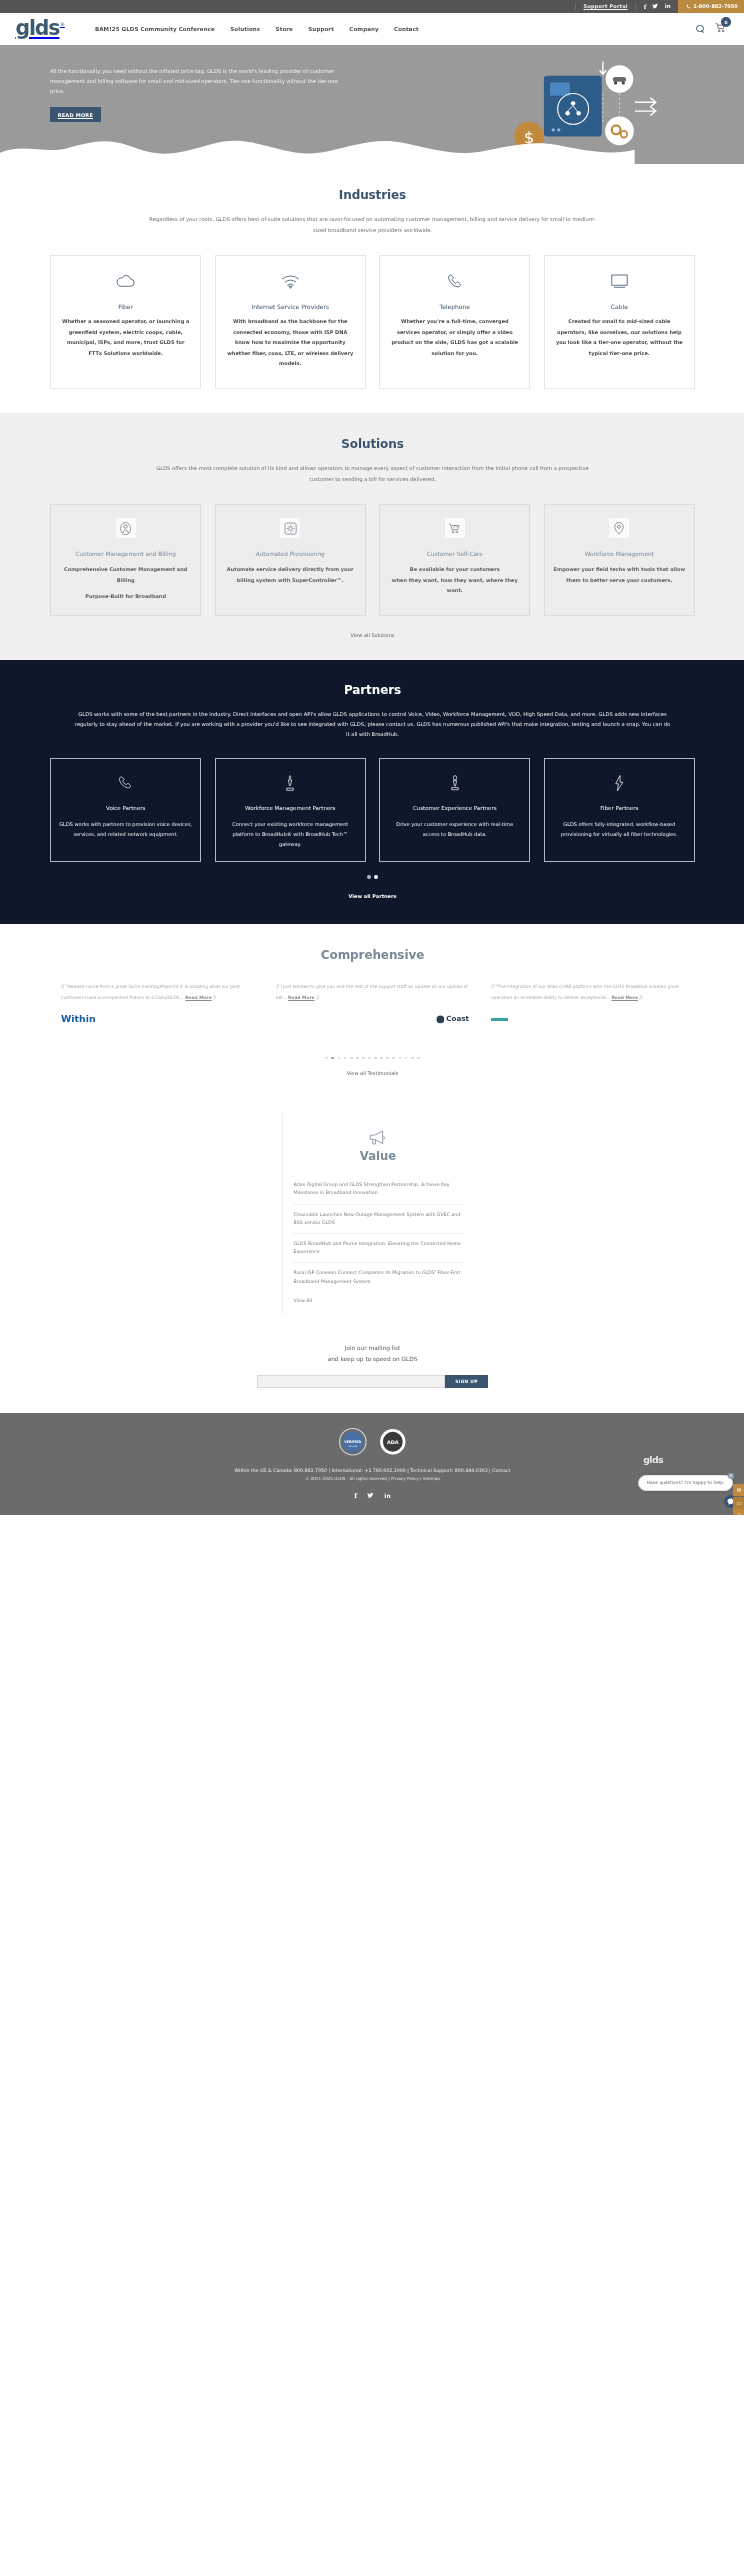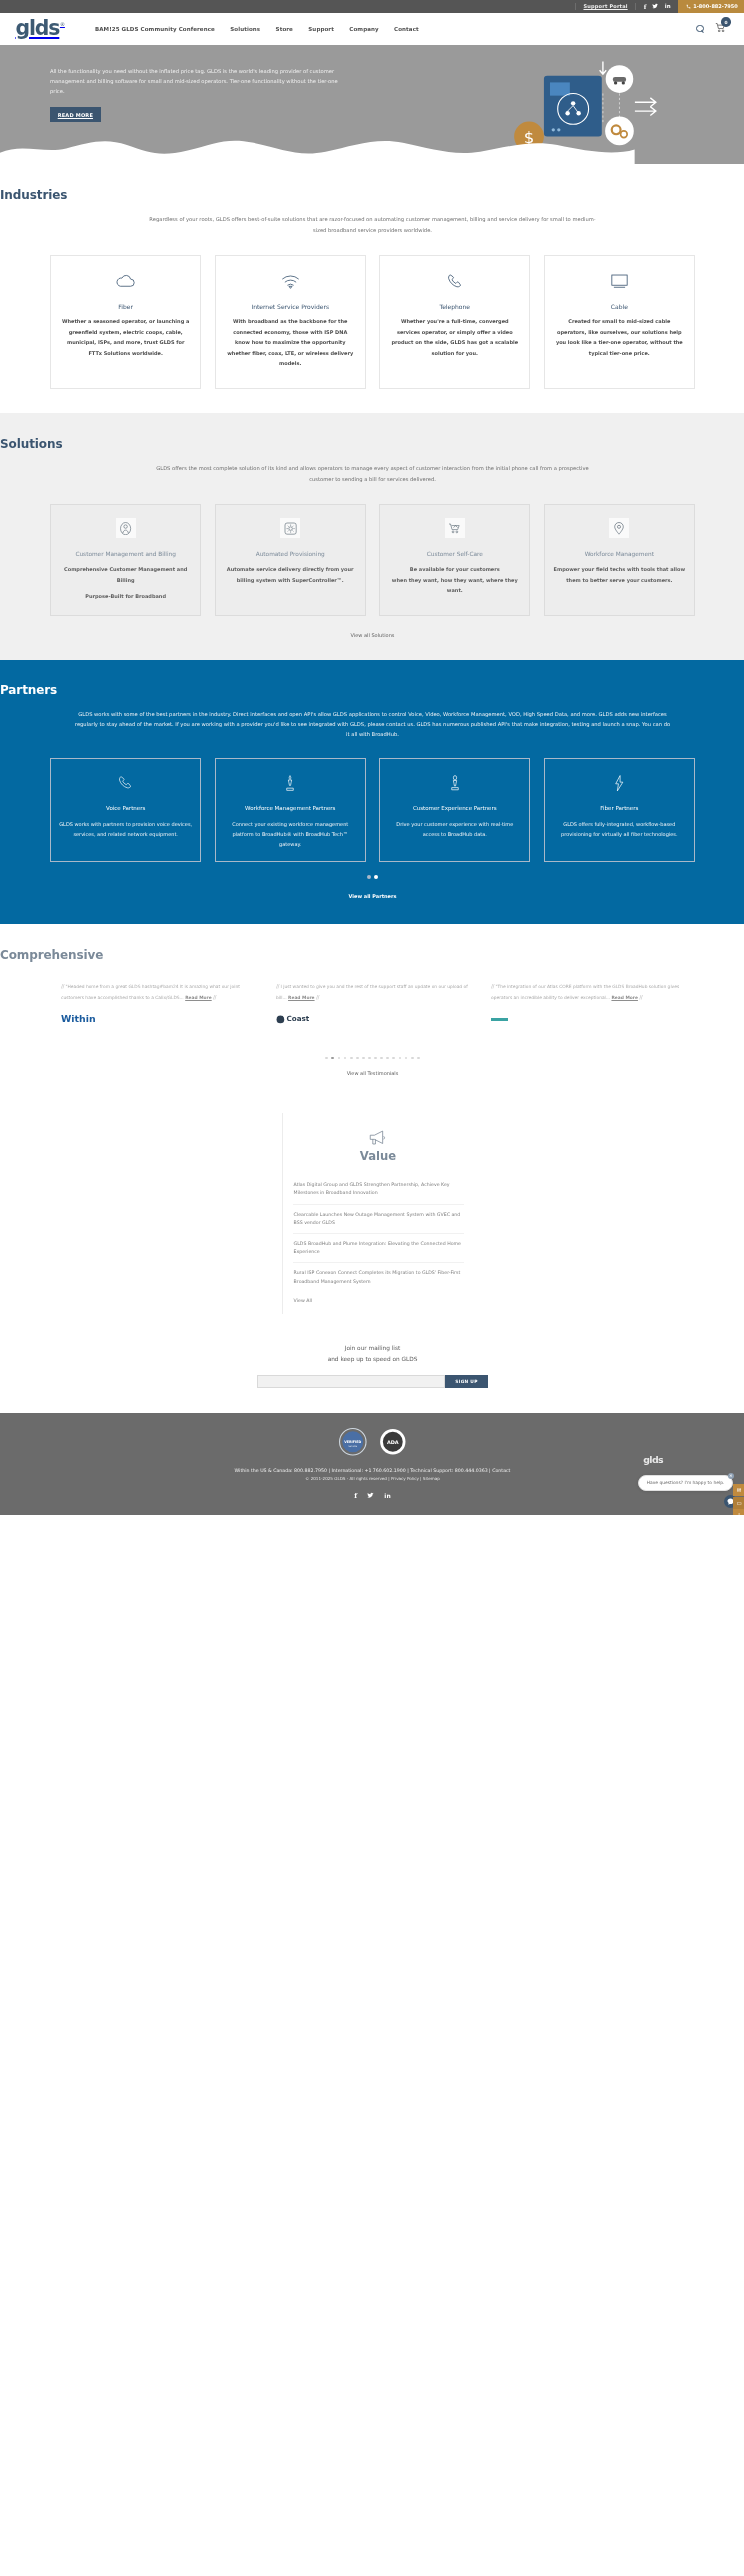--- a/index.html
+++ b/index.html
@@ -36,40 +36,40 @@
   .hero { height:119px; background:#9a9a9a; position:relative; overflow:hidden; }
   .hero-inner { padding:21px 0 0 50px; max-width:342px; position:relative; z-index:3; }
   .hero h1 { color:#fff; font-size:9.4px; font-weight:normal; line-height:1.45; margin-bottom:7.7px; }
   .hero p { color:#f2f2f2; font-size:5.2px; line-height:1.95; max-width:292px; }
   .hero-btn { margin-top:11px; display:inline-block; background:#3b5570; color:#fff; font-size:5px; font-weight:bold; padding:4.4px 7.7px; letter-spacing:0.2px; }
   .hero-art { position:absolute; right:66px; top:14.3px; width:204px; height:97px; z-index:2; }
   .clouds { position:absolute; bottom:-1.1px; left:0; width:100%; height:31px; z-index:4; }
 
   
   .section { padding:24px 0; }
-  .sec-title { text-align:left; font-size:12px; font-weight:bold; color:#3b5570; margin-bottom:12px; letter-spacing:-0.1px; }
+  .sec-title { text-align:center; font-size:12px; font-weight:bold; color:#3b5570; margin-bottom:12px; letter-spacing:-0.1px; }
   .sec-sub { text-align:center; font-size:5.2px; color:#6d6d6d; line-height:2.1; max-width:452px; margin:0 auto 19px; }
 
   .cards { display:flex; justify-content:center; gap:13.2px; padding:0 50px; }
   .card { flex:1; border:0.6px solid #e6e6e6; background:#fff; padding:14.3px 10px 19px; text-align:center; min-height:132px; }
   .card-icon { height:23px; display:flex; align-items:center; justify-content:center; margin-bottom:10px; }
   .card-title { font-size:6px; color:#3b5570; margin-bottom:6.6px; font-weight:normal; }
   .card-body { font-size:5px; color:#4d4d4d; line-height:2.1; font-weight:bold; }
 
   
   .solutions { background:#f0f0f0; padding:24px 0 22px; }
   .solutions .card { background:#ededed; border:0.6px solid #dcdcdc; min-height:110px; padding:12px 8.8px 14.3px; }
   .solutions .card-icon { background:transparent; }
   .solutions .icon-box { width:20px; height:20px; background:#fafafa; display:flex; align-items:center; justify-content:center; }
   .solutions .card-title { color:#7b8a99; font-size:5.8px; line-height:1.45; margin-bottom:6px; }
   .solutions .card-body { color:#5e5e5e; }
   .view-all { text-align:center; margin-top:15.4px; font-size:5px; color:#5b5b5b; }
 
   
-  .partners { background:#0369a1; padding:23px 0 25px; }
+  .partners { background:#0f172a; padding:23px 0 25px; }
   .partners .sec-title { color:#ffffff; }
   .partners .sec-sub { color:#f2f4f7; max-width:596px; line-height:1.95; }
   .partners .card { background:transparent; border:0.6px solid #a9b8c9; min-height:102px; padding:12px 7.7px 12px; }
   .partners .card-title { color:#ffffff; font-size:5.5px; line-height:1.6; margin-bottom:6px; }
   .partners .card-body { color:#f4f6f9; font-weight:normal; line-height:2.0; }
   .partners .view-all { color:#ffffff; font-weight:bold; margin-top:14.3px; }
   .dots { display:flex; justify-content:center; gap:3.9px; margin-top:13.2px; }
   .dot { width:3.9px; height:3.9px; border-radius:50%; background:#a9b8c9; }
   .dot.active { background:#ffffff; }
 
@@ -386,21 +386,21 @@
       <span class="tquote">//</span>
       <div class="tlogo">
         <span style="font-size:9.4px;font-weight:bold;color:#1a5b9e;">Within</span>
       </div>
     </div>
 
     <div class="titem">
       <span class="tquote">//</span><span>I just wanted to give you and the rest of the support staff an update on our upload of bill...</span>
       <a href="#" class="tread">Read More</a>
       <span class="tquote">//</span>
-      <div class="tlogo" style="justify-content:flex-start;">
+      <div class="tlogo" style="justify-content:flex-end;">
         <svg width="8.8" height="8.8" viewBox="0 0 16 16" fill="#2d3e50">
               <circle cx="8" cy="8" r="7"></circle>
             </svg>
         <span style="font-size:7.2px;font-weight:bold;color:#2d3e50;margin-left:1.7px;">Coast</span>
       </div>
     </div>
 
     <div class="titem">
       <span class="tquote">//</span><span>"The integration of our Atlas CORE platform with the GLDS BroadHub solution gives operators an incredible ability to deliver exceptional...</span>
       <a href="#" class="tread">Read More</a>

